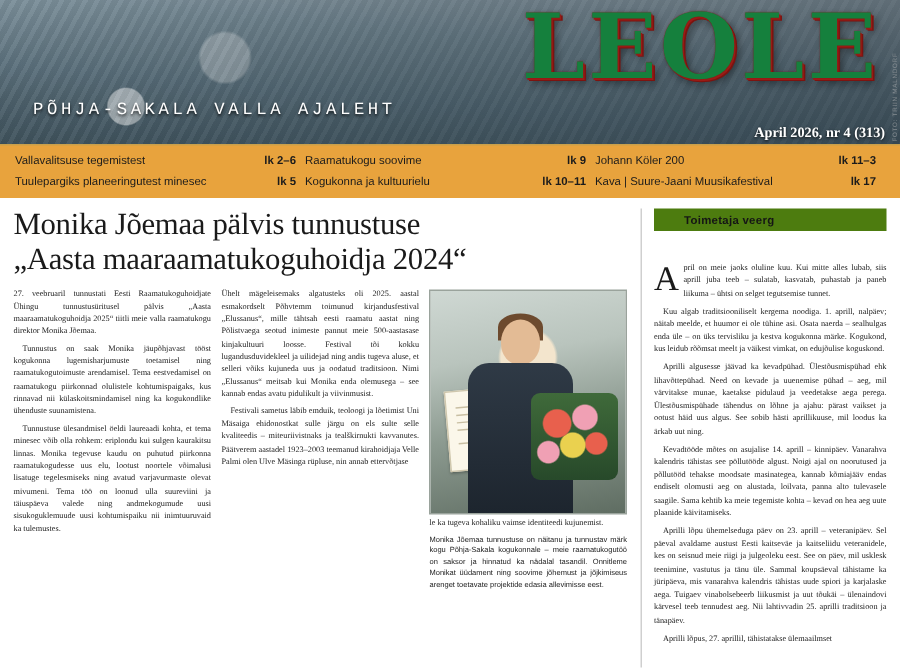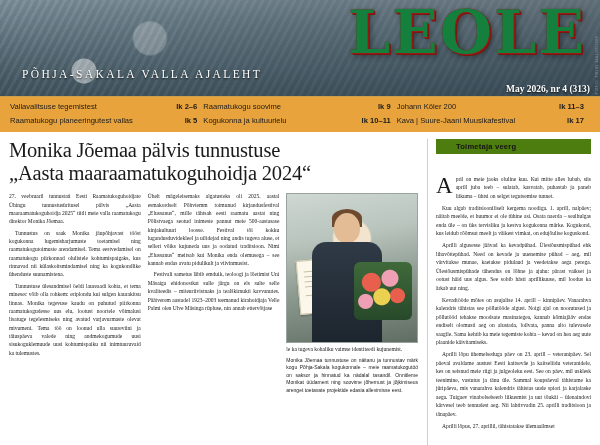--- a/index.html
+++ b/index.html
@@ -40,21 +40,21 @@
     color:#15803d;
     text-shadow:
       0 0 1px #7c1410,
       1px 1px 0 #9c1d17,
       2px 2px 0 #7c1410,
       3px 3px 6px rgba(0,0,0,.45);
     line-height:1;
   }
   .mast-sub{
     position:absolute;left:22px;bottom:16px;
-    font-family:Liberation Serif, serif;
+    font-family:Liberation Mono, monospace;
     font-size:11.5px;letter-spacing:2.4px;
     color:#ffffff;
     text-shadow:0 1px 2px rgba(0,0,0,.8);
     white-space:nowrap;
   }
   .mast-issue{
     position:absolute;right:10px;bottom:2px;
     font-size:9.5px;color:#ffffff;font-weight:bold;
     text-shadow:0 1px 2px rgba(0,0,0,.85);
   }
@@ -176,31 +176,31 @@
 <body>
 
 <div class="page">
 
   <div class="masthead">
     <div class="masthead-photo">
       <div class="photo-credit-vert">FOTO: TRIIN MALNDORF</div>
     </div>
     <div class="mast-title">LEOLE</div>
     <div class="mast-sub">PÕHJA-SAKALA VALLA AJALEHT</div>
-    <div class="mast-issue">May 2026, nr 4 (313)</div>
+    <div class="mast-issue">April 2026, nr 4 (313)</div>
   </div>
 
   <div class="indexbar">
     <div class="idx-col">
       <div class="idx-row">
         <span class="lbl">Vallavalitsuse tegemistest</span>
         <span class="pg">lk 2–6</span>
       </div>
       <div class="idx-row">
-        <span class="lbl">Raamatukogu planeeringutest vallas</span>
+        <span class="lbl">Tuulepargiks planeeringutest minesec</span>
         <span class="pg">lk 5</span>
       </div>
     </div>
     <div class="idx-col">
       <div class="idx-row">
         <span class="lbl">Raamatukogu soovime</span>
         <span class="pg">lk 9</span>
       </div>
       <div class="idx-row">
         <span class="lbl">Kogukonna ja kultuurielu</span>

